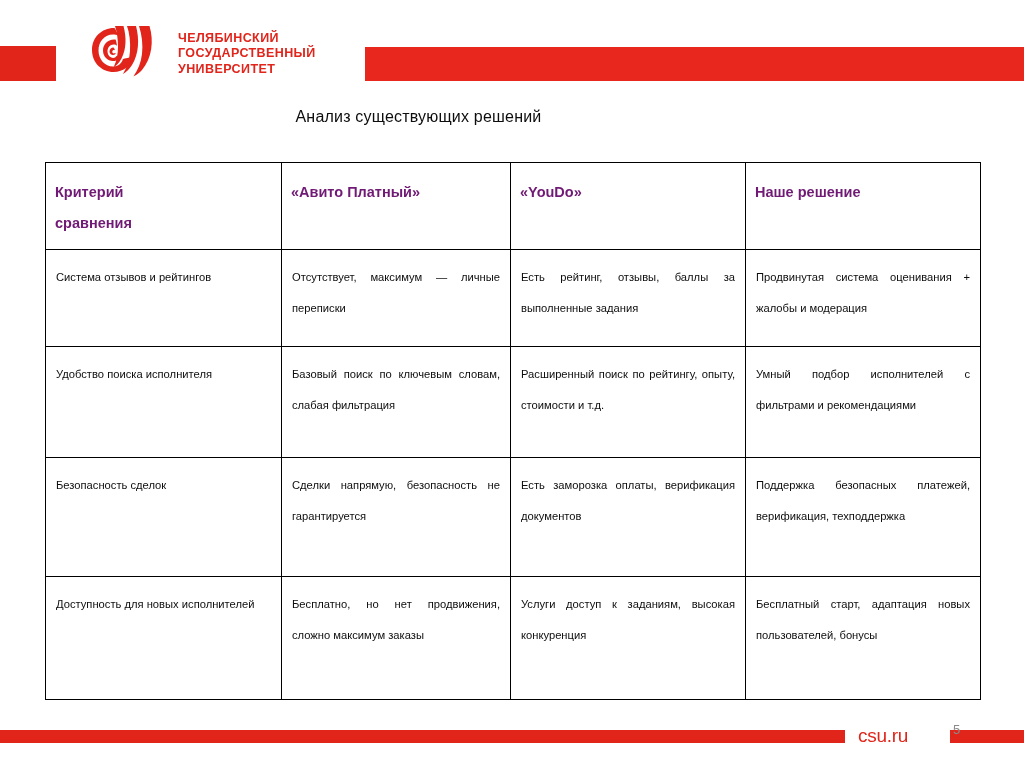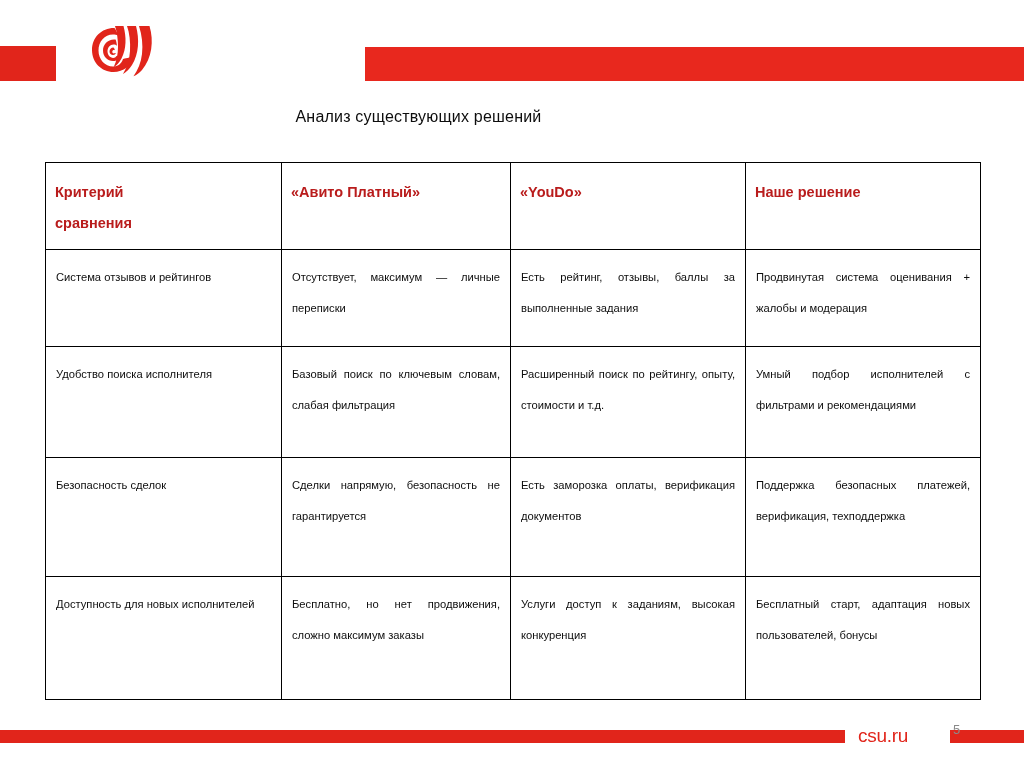--- a/index.html
+++ b/index.html
@@ -99,21 +99,21 @@
   .col-3 { width: 235px; }
   .col-4 { width: 235px; }
 
   .hdr-cell {
     height: 86px;
   }
   .hdr-inner {
     padding: 14px 9px 0 9px;
     font-size: 14.5px;
     line-height: 31px;
-    color: #b91c1c;
+    color: #701a75;
     text-align: justify;
     text-align-last: left;
   }
   .hdr-inner .ctr { display: block; text-align: center; }
 
   .body-cell-h1 { height: 110px; }
   .body-cell-h2 { height: 96px; }
   .body-cell-h3 { height: 118px; }
   .body-cell-h4 { height: 122px; margin-top: 40px; }
 
@@ -187,20 +187,25 @@
       <svg width="74" height="58" viewBox="0 0 74 58" xmlns="http://www.w3.org/2000/svg">
         <g fill="#e1251b">
           <path d="M57.5 1 C62 16 60 33 50 45 C47.5 48 44.5 50 41.5 51.3 C46 45 49 37.5 50 29 C51 20 50 10 47 1 Z"></path>
           <path d="M44 1 C47.5 14 47 29 40 40 C37.5 44 34.5 47 31 49 C35 42.5 37.5 34.5 38 26 C38.5 17 37.5 8 35 1 Z"></path>
           <path d="M31.5 1 C34.5 12 34.5 24 29.5 33.5 C27.5 37.5 24.5 40.5 21.5 42.5 C24.5 36.5 26 29 26 22 C26 14.5 25 7 23 1 Z"></path>
           <path d="M22 3 C9.5 3 0 12.5 0 25 C0 37.5 9.5 47 21.5 47 C31.5 47 39.5 40.5 41.5 31.5 C35.5 33 31 34 31 34 C29.5 39 25.5 41.5 21 41.5 C13 41.5 6.5 34.5 6.5 25.5 C6.5 16.5 12.5 9.5 21 9.5 C23 9.5 24.5 9.8 26 10.3 C25.2 7.6 24 5 22.5 3 Z"></path>
           <path d="M22 14.5 C15.5 14.5 11 19.5 11 25.5 C11 31.5 15.5 36 21 36 C25.5 36 28.5 33.5 29.5 30 C27 30.5 24.5 31 24.5 31 C23.8 32.3 22.6 32.9 21.2 32.9 C18 32.9 15.5 30 15.5 26.3 C15.5 22.5 18 19.5 21.5 19.5 C23 19.5 24.2 20 25 20.8 C24.7 18.4 24.2 16.2 23.6 14.6 Z"></path>
           <path d="M21.5 22.5 C19 22.5 17.5 24.5 17.5 26.5 C17.5 28.5 19 30 21 30 C22.5 30 23.5 29 24 28 C22.5 28.3 21.8 28.4 21.8 28.4 C21 28.4 20.3 27.7 20.3 26.7 C20.3 25.7 21 25 21.9 25 C22.3 25 22.6 25.1 22.9 25.3 C22.6 24 22.1 22.9 21.5 22.5 Z"></path>
         </g>
       </svg>
+    </div>
+    <div class="logo-text">
+      <div>ЧЕЛЯБИНСКИЙ</div>
+      <div>ГОСУДАРСТВЕННЫЙ</div>
+      <div>УНИВЕРСИТЕТ</div>
     </div>
   </div>
 </div>
 
 <div class="slide-title">Анализ существующих решений</div>
 
 <table class="cmp-table">
   <colgroup>
     <col class="col-1">
       <col class="col-2">

